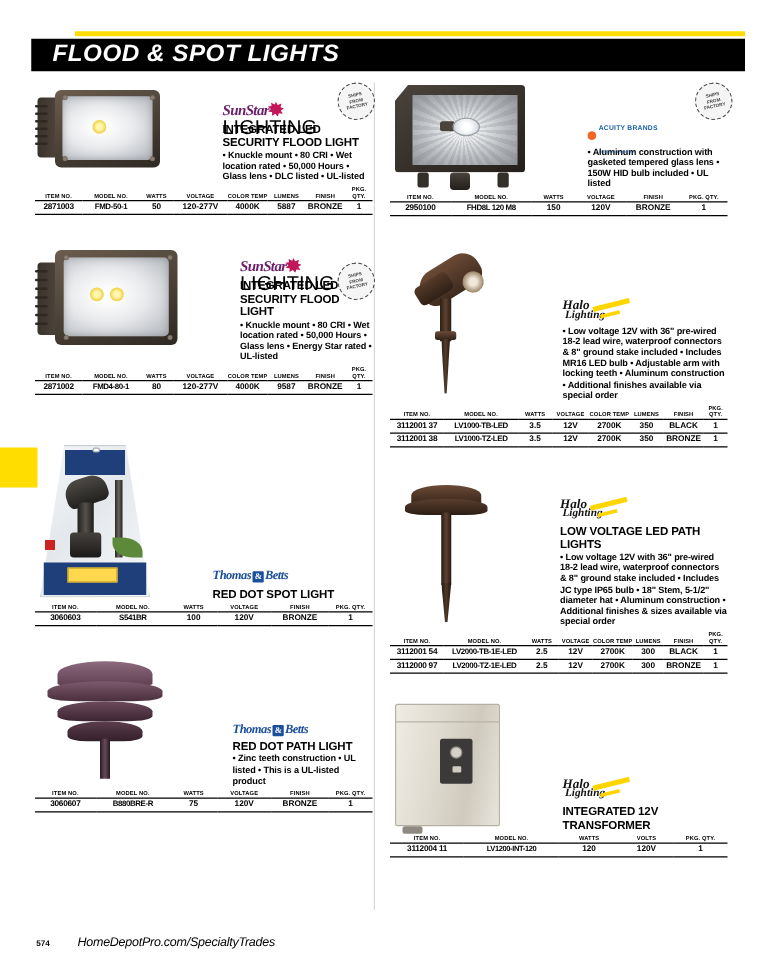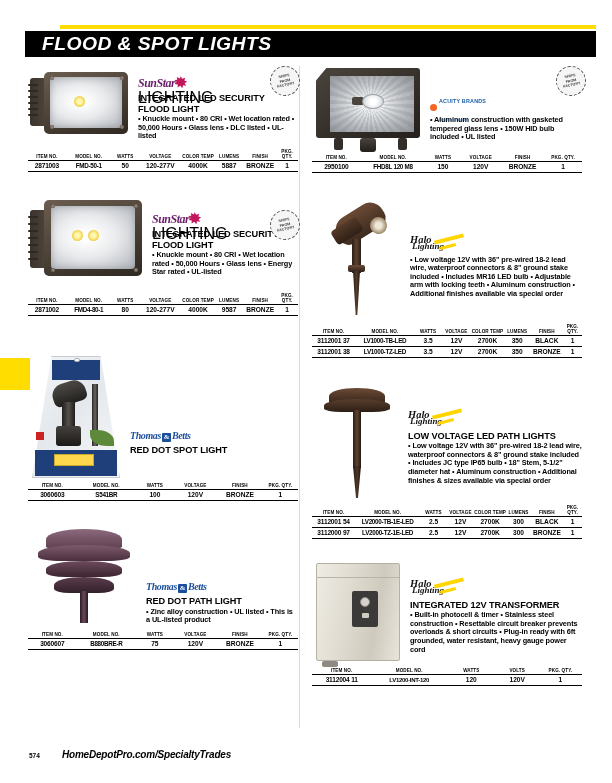--- a/index.html
+++ b/index.html
@@ -40,21 +40,21 @@
   }
   .col-left  { left: 28px; }
   .col-right { left: 312px; }
   .col-divider {
     position: absolute; left: 299px; top: 66px;
     width: 1px; height: 662px; background: #d9d9d9;
   }
 
   
   .product { position: relative; margin-bottom: 5px; }
-  .product-body { display: flex; align-items: center; }
+  .product-body { display: flex; align-items: flex-end; gap: 40px; }
   .prod-img {
     flex: 0 0 auto; position: relative;
   }
   .prod-info { flex: 1 1 auto; padding-left: 6px; padding-top: 2px; }
 
   .brand { height: 17px; margin-bottom: 2px; position: relative; }
 
   .prod-title {
     font-size: 9.2px; font-weight: bold; line-height: 10.4px;
     color: #000; letter-spacing: -0.1px;
@@ -104,21 +104,21 @@
   .footer {
     position: absolute; left: 0; top: 748px; width: 612px;
     height: 20px;
   }
   .footer-page {
     position: absolute; left: 29px; top: 4px;
     font-size: 6.5px; font-weight: bold; color: #000;
   }
   .footer-site {
     position: absolute; left: 62px; top: 1px;
-    font-size: 10px; font-weight: bold; color: #000;
+    font-size: 10px; font-weight: normal; color: #000;
     font-style: italic; letter-spacing: -0.2px;
   }
   .footer-phone {
     position: absolute; left: 325px; top: 1px;
     font-size: 10px; font-weight: bold; color: #000;
     font-style: italic; letter-spacing: -0.3px;
   }
 
   
   .logo-sunstar { display: flex; align-items: flex-end; height: 16px; }
@@ -590,21 +590,21 @@
           <div class="shade" style="left:18px;top:32px;width:76px;height:16px;background:linear-gradient(180deg,#6b4a5c,#3d2531);"></div>
           <div class="shade" style="left:26px;top:48px;width:60px;height:16px;background:linear-gradient(180deg,#5c3d4d,#33202a);"></div>
           <div class="pole" style="left:52px;top:62px;width:8px;height:32px;background:linear-gradient(90deg,#2b1c24,#6a4a5a,#241820);"></div>
         </div>
       </div>
       <div class="prod-info" style="padding-top:48px;">
         <div class="brand logo-tb">
           <span class="tb-text">Thomas<span class="tb-amp">&amp;</span>Betts</span>
         </div>
         <div class="prod-title">RED DOT PATH LIGHT</div>
-        <div class="prod-bullets">• Zinc alloy construction • UL listed • This is a UL-listed product</div>
+        <div class="prod-bullets">• Zinc teeth construction • UL listed • This is a UL-listed product</div>
       </div>
     </div>
     <table class="spec">
       <thead>
           <tr>
         <th style="width:18%">ITEM NO.</th>
         <th style="width:22%">MODEL NO.</th>
         <th style="width:14%">WATTS</th>
         <th style="width:16%">VOLTAGE</th>
         <th style="width:17%">FINISH</th>
@@ -814,21 +814,20 @@
         </div>
       </div>
       <div class="prod-info" style="padding-top:8px;">
         <div class="brand logo-halo">
           <span class="halo-top">Halo</span>
           <span class="halo-bot">Lighting</span>
           <span class="halo-streak"></span>
           <span class="halo-streak2"></span>
         </div>
         <div class="prod-title">INTEGRATED 12V TRANSFORMER</div>
-        <div class="prod-bullets">• Built-in photocell &amp; timer • Stainless steel construction • Resettable circuit breaker prevents overloads &amp; short circuits • Plug-in ready with 6ft grounded, water resistant, heavy gauge power cord</div>
       </div>
     </div>
     <table class="spec">
       <thead>
           <tr>
         <th style="width:22%">ITEM NO.</th>
         <th style="width:28%">MODEL NO.</th>
         <th style="width:18%">WATTS</th>
         <th style="width:16%">VOLTS</th>
         <th style="width:16%">PKG. QTY.</th>

